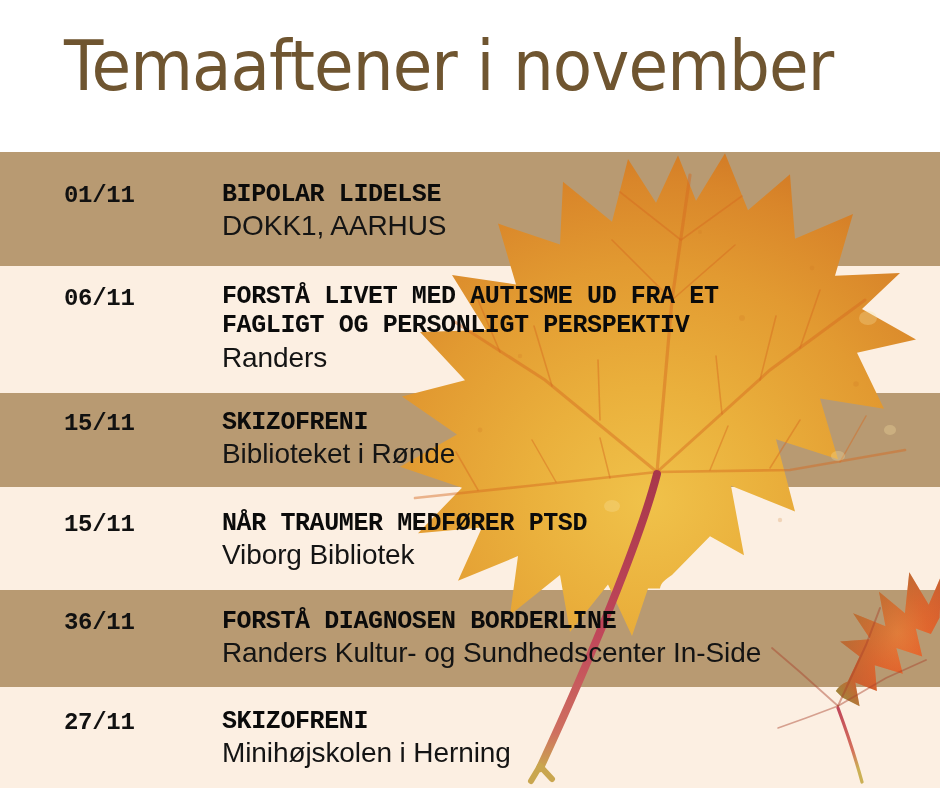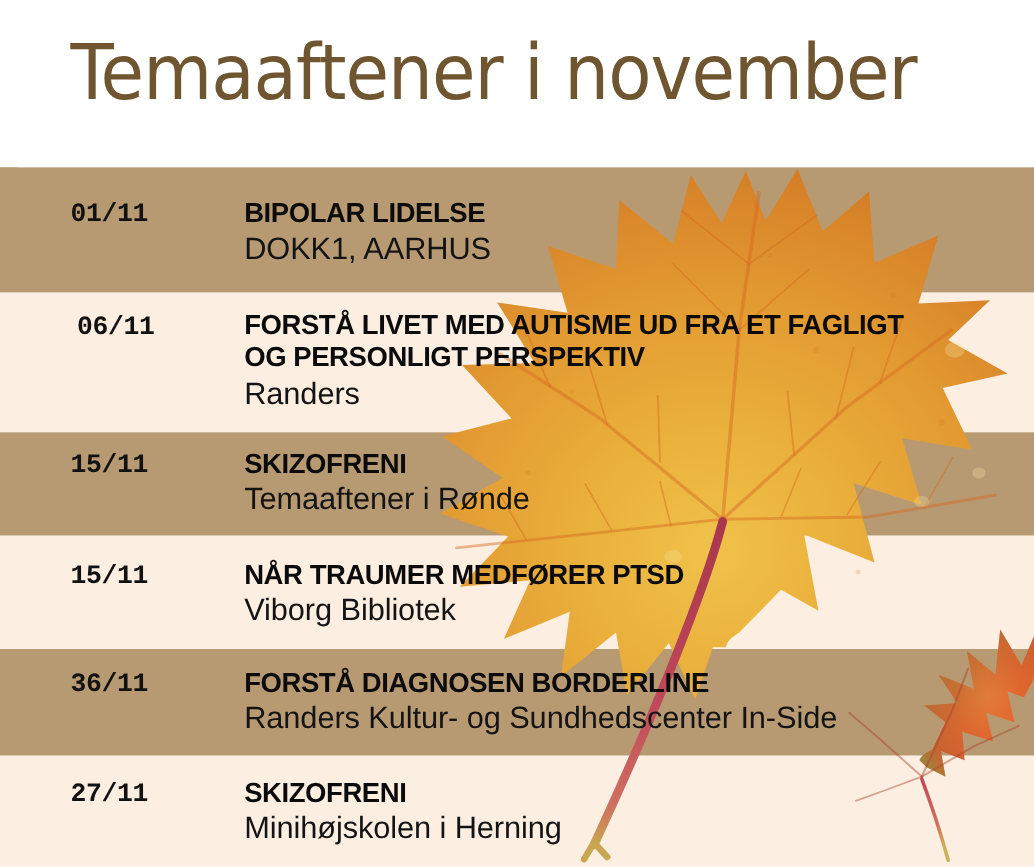--- a/index.html
+++ b/index.html
@@ -89,21 +89,21 @@
     color: #111111;
     letter-spacing: -0.3px;
     white-space: nowrap;
   }
   .row-body {
     position: absolute;
     left: 222px;
     right: 10px;
   }
   .row-title {
-    font-family: Liberation Sans, sans-serif;
+    font-family: Liberation Mono, monospace;
     font-size: 25px;
     line-height: 31px;
     font-weight: bold;
     color: #0b0b0b;
     letter-spacing: -0.4px;
   }
   .row-venue {
     font-family: "Liberation Sans", sans-serif;
     font-size: 28px;
     line-height: 27px;
@@ -256,32 +256,32 @@
 
     <div class="row" style="top:152px;height:114px;">
       <div class="row-date" style="top:30px;">01/11</div>
       <div class="row-body" style="top:27px;">
         <div class="row-title">BIPOLAR LIDELSE</div>
         <div class="row-venue">DOKK1, AARHUS</div>
       </div>
     </div>
 
     <div class="row" style="top:266px;height:127px;">
-      <div class="row-date" style="top:19px;margin-left:6px;">06/11</div>
+      <div class="row-date" style="top:19px;">06/11</div>
       <div class="row-body" style="top:16px;width:600px;">
         <div class="row-title" style="line-height:29px;">FORSTÅ LIVET MED AUTISME UD FRA ET FAGLIGT OG PERSONLIGT PERSPEKTIV</div>
         <div class="row-venue" style="margin-top:4px;">Randers</div>
       </div>
     </div>
 
     <div class="row" style="top:393px;height:94px;">
       <div class="row-date" style="top:17px;">15/11</div>
       <div class="row-body" style="top:14px;">
         <div class="row-title">SKIZOFRENI</div>
-        <div class="row-venue">Temaaftener i Rønde</div>
+        <div class="row-venue">Biblioteket i Rønde</div>
       </div>
     </div>
 
     <div class="row" style="top:487px;height:103px;">
       <div class="row-date" style="top:24px;">15/11</div>
       <div class="row-body" style="top:21px;">
         <div class="row-title">NÅR TRAUMER MEDFØRER PTSD</div>
         <div class="row-venue">Viborg Bibliotek</div>
       </div>
     </div>

